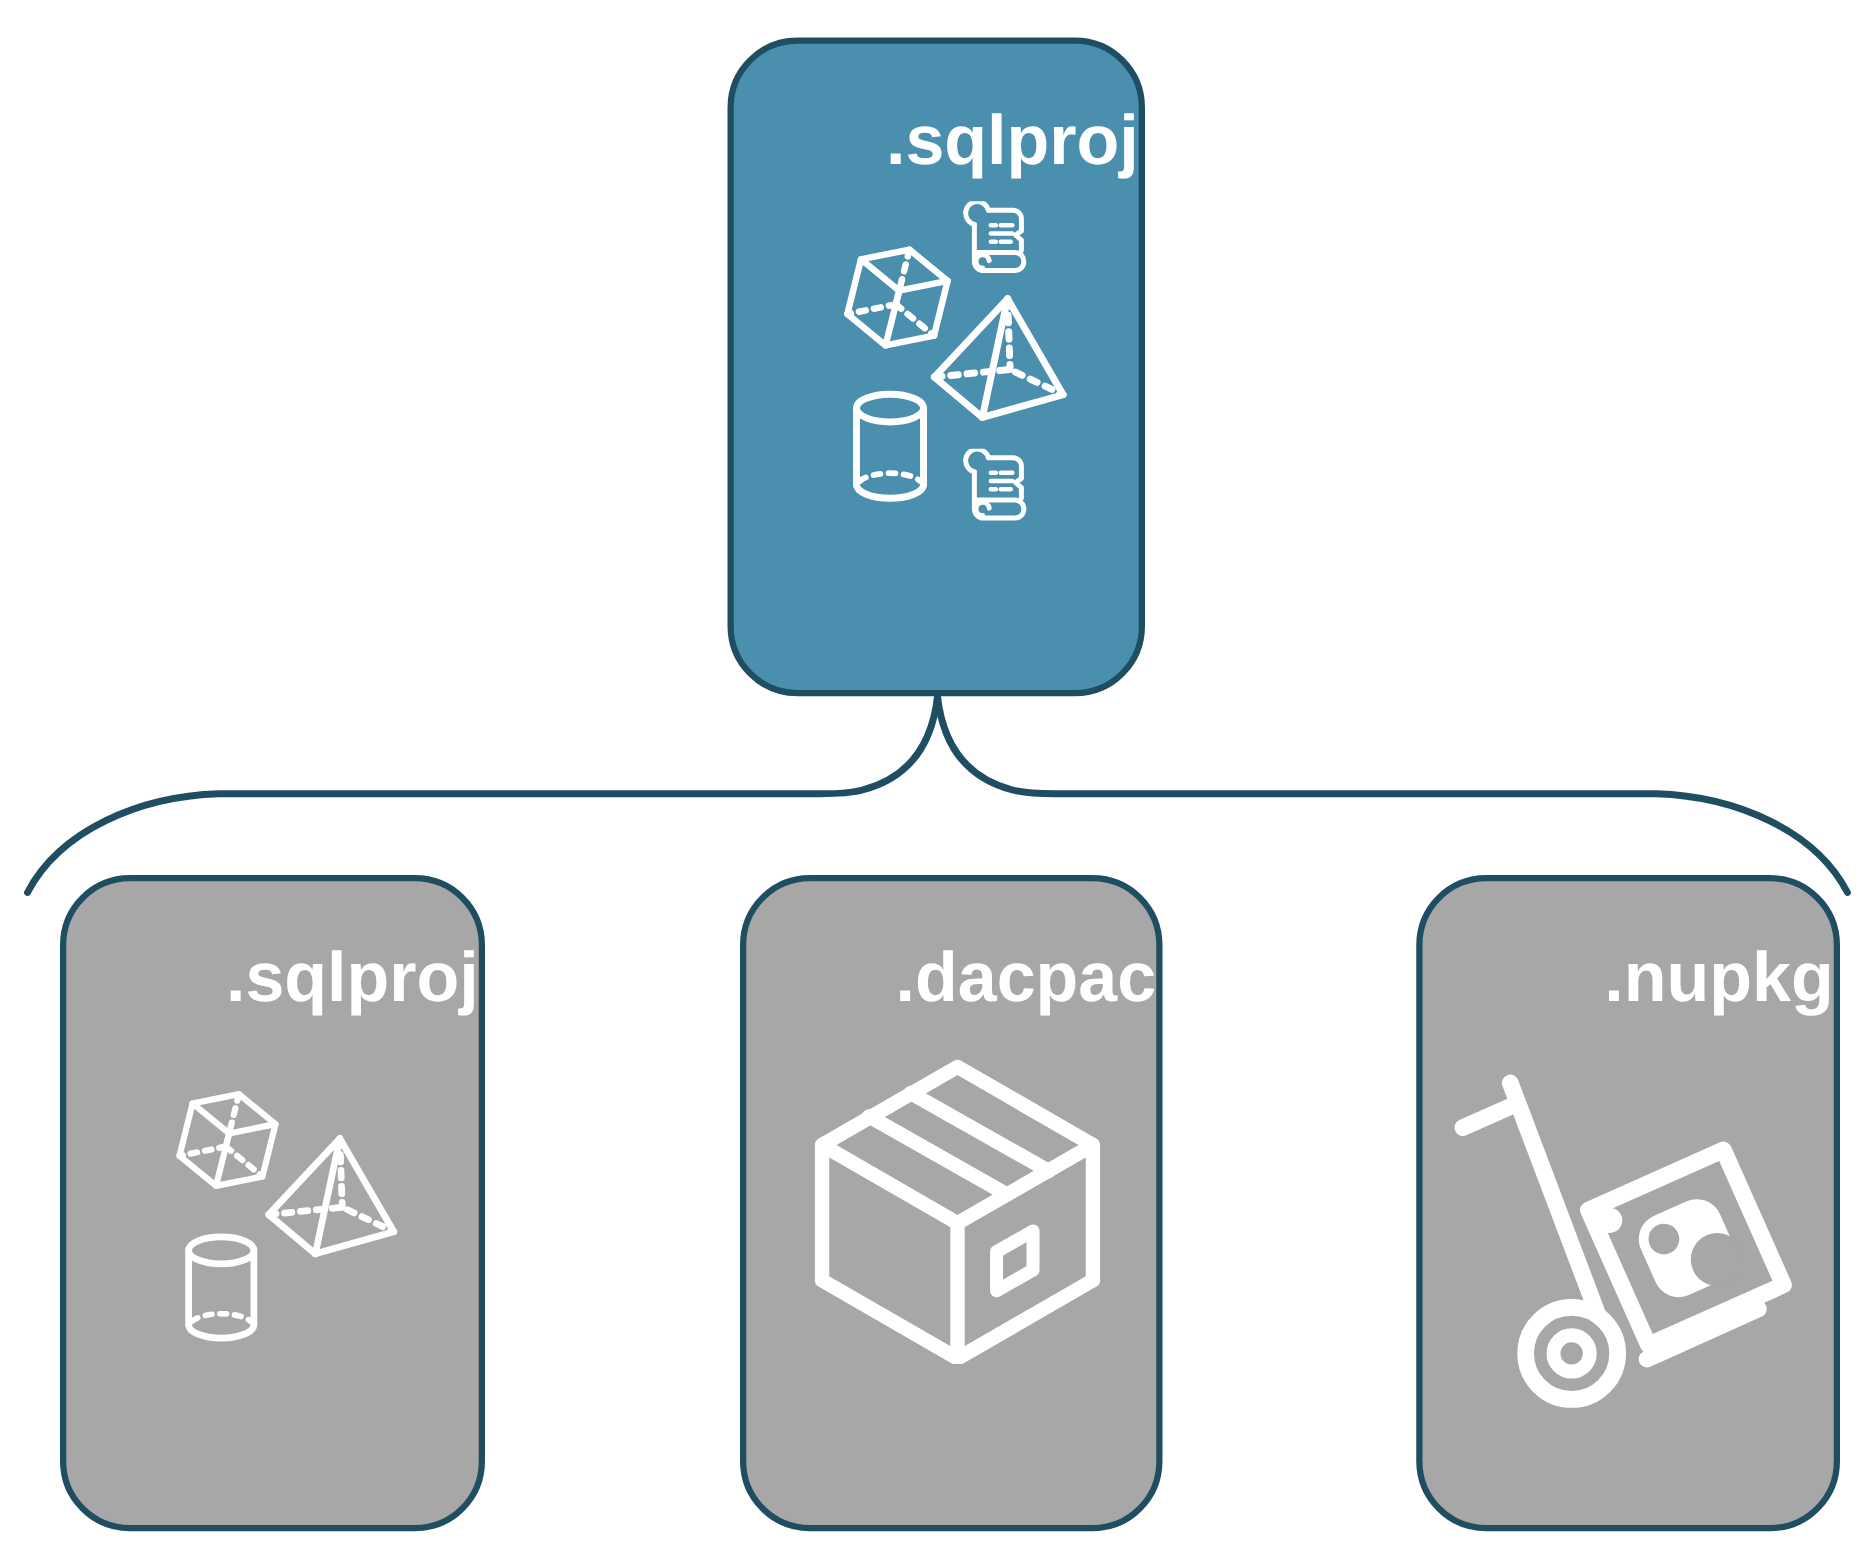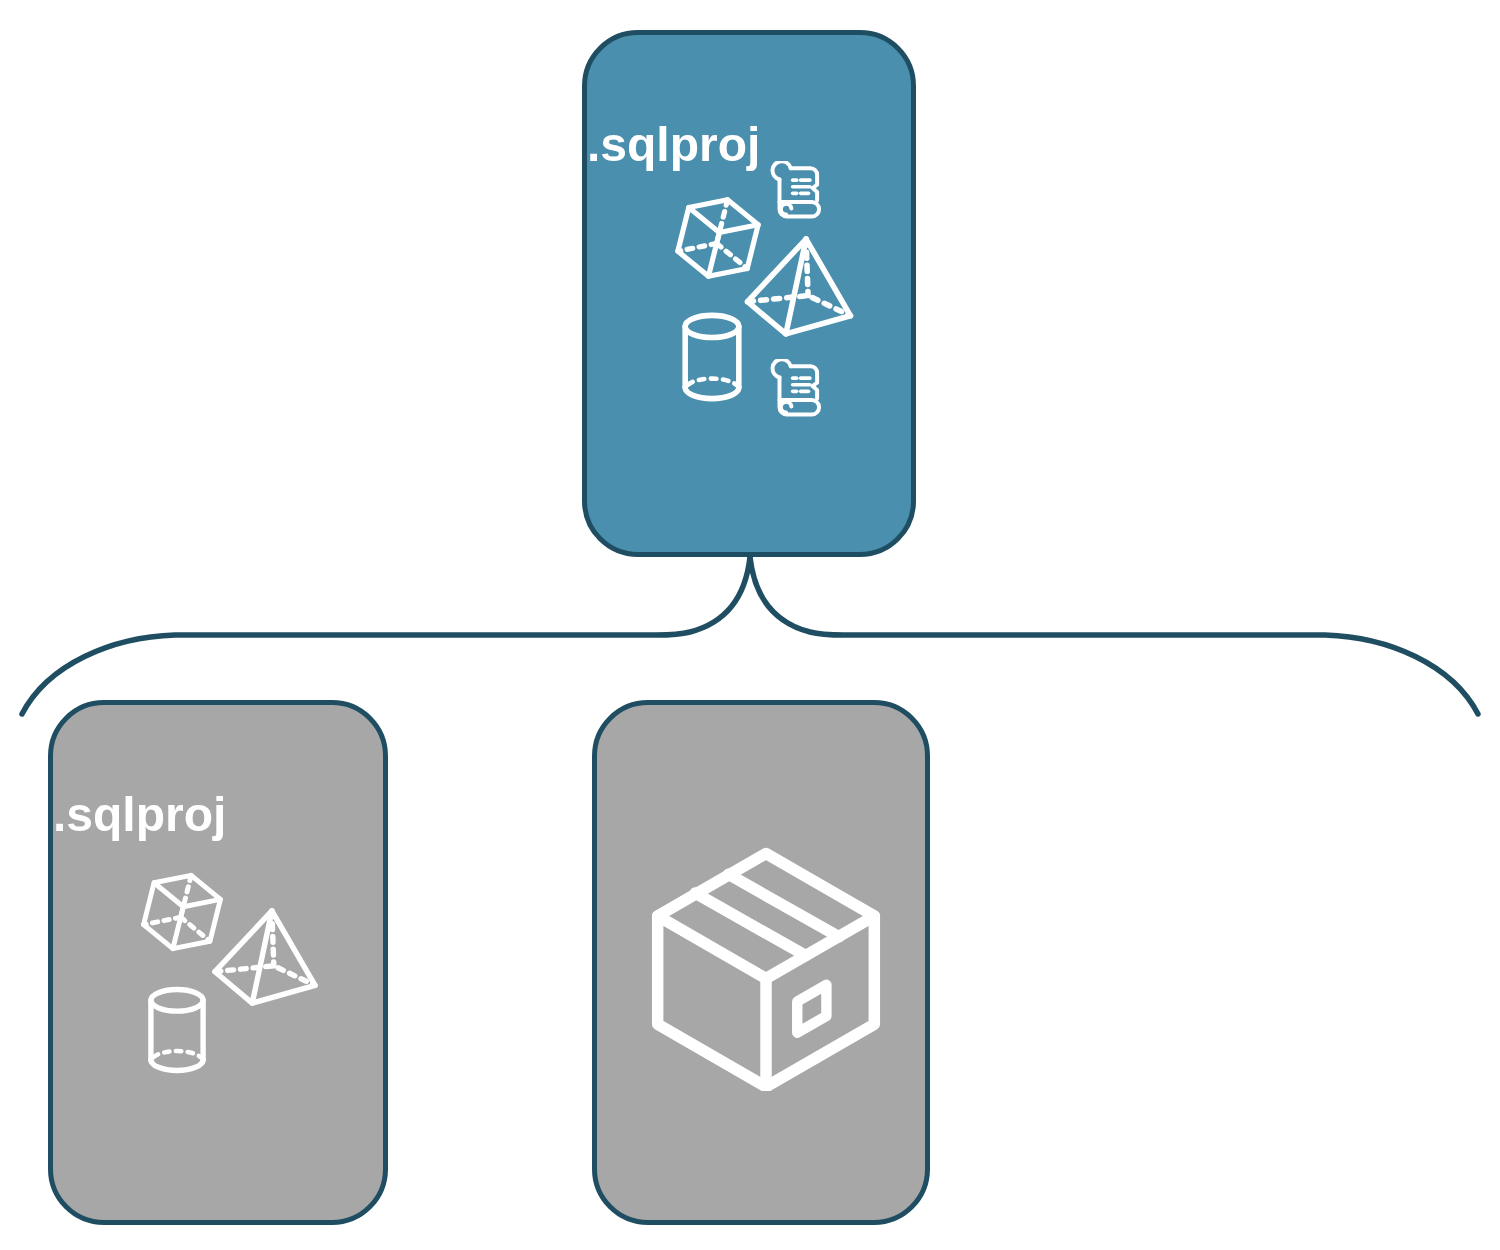--- a/index.html
+++ b/index.html
@@ -22,25 +22,24 @@
   }
   .card.child{
     top:700px;height:525px;
     background:var(--child-fill);
   }
   .card.child.c0{left:48px;width:340px;}
   .card.child.c1{left:592px;width:338px;}
   .card.child.c2{left:1133px;width:339px;}
   .card .title{
     position:absolute;left:0;right:0;top:44px;
-    text-align:left;
-    font-size:48px;font-weight:bold;
+    text-align:right;
+    font-size:56px;font-weight:bold;
     color:var(--label-text);
     letter-spacing:0px;
-    margin-top:38px;
   }
   .icons{position:absolute;inset:0;}
   .icons svg{position:absolute;}
   svg.brace{position:absolute;left:0;top:0;pointer-events:none;}
   .connector-label{
     position:absolute;left:808px;top:574px;width:474px;
     text-align:center;
     font-size:47px;font-weight:bold;
     color:var(--connector-text);
   }
@@ -166,30 +165,54 @@
           <line x1="69" y1="17" x2="69" y2="83"></line>
           <path d="M11 83 A29 12 0 0 0 69 83"></path>
           <path d="M14 80 A29 12 0 0 1 66 80" stroke-dasharray="6 7" stroke-width="5"></path>
         </g>
       </svg>
 
     </div>
   </div>
 
   <div class="card child c1">
+    <div class="title">.dacpac</div>
     <div class="icons">
 
       <svg style="left:44px;top:136px" width="250" height="250" viewBox="0 0 120 120">
         <g fill="none" stroke="#fff" stroke-width="5.5" stroke-linejoin="round" stroke-linecap="round">
           <polygon points="60,6 112,36 60,66 8,36"></polygon>
           <polyline points="8,36 8,88 60,118 112,88 112,36"></polyline>
           <line x1="60" y1="66" x2="60" y2="118"></line>
           <line x1="26" y1="25" x2="79" y2="55"></line>
           <line x1="42" y1="16" x2="95" y2="46"></line>
           <polygon points="75,77 89,69 89,84 75,92" stroke-width="5"></polygon>
         </g>
       </svg>
 
     </div>
   </div>
 
+  <div class="card child c2">
+    <div class="title">.nupkg</div>
+    <div class="icons">
+
+      <svg style="left:10px;top:148px" width="290" height="290" viewBox="0 0 130 130">
+        <g fill="none" stroke="#fff" stroke-width="6" stroke-linecap="round" stroke-linejoin="round">
+          <line x1="27" y1="6" x2="58" y2="88"></line>
+          <line x1="28" y1="14" x2="10" y2="22"></line>
+          <circle cx="49" cy="103" r="16.5"></circle>
+          <circle cx="49" cy="103" r="6.5" stroke-width="5"></circle>
+          <line x1="76" y1="105" x2="116" y2="87"></line>
+          <g transform="rotate(-24 90 65)">
+            <rect x="63.5" y="38.5" width="53" height="53"></rect>
+            <rect x="75" y="50" width="31" height="31" rx="9" fill="#fff" stroke="none"></rect>
+            <circle cx="84" cy="59" r="5.5" fill="#A7A7A7" stroke="none"></circle>
+            <circle cx="98.5" cy="73.5" r="9.5" fill="#A7A7A7" stroke="none"></circle>
+            <circle cx="69" cy="45" r="4.5" fill="#fff" stroke="none"></circle>
+          </g>
+        </g>
+      </svg>
+
+    </div>
+  </div>
 
 </div>
 
 </body></html>

